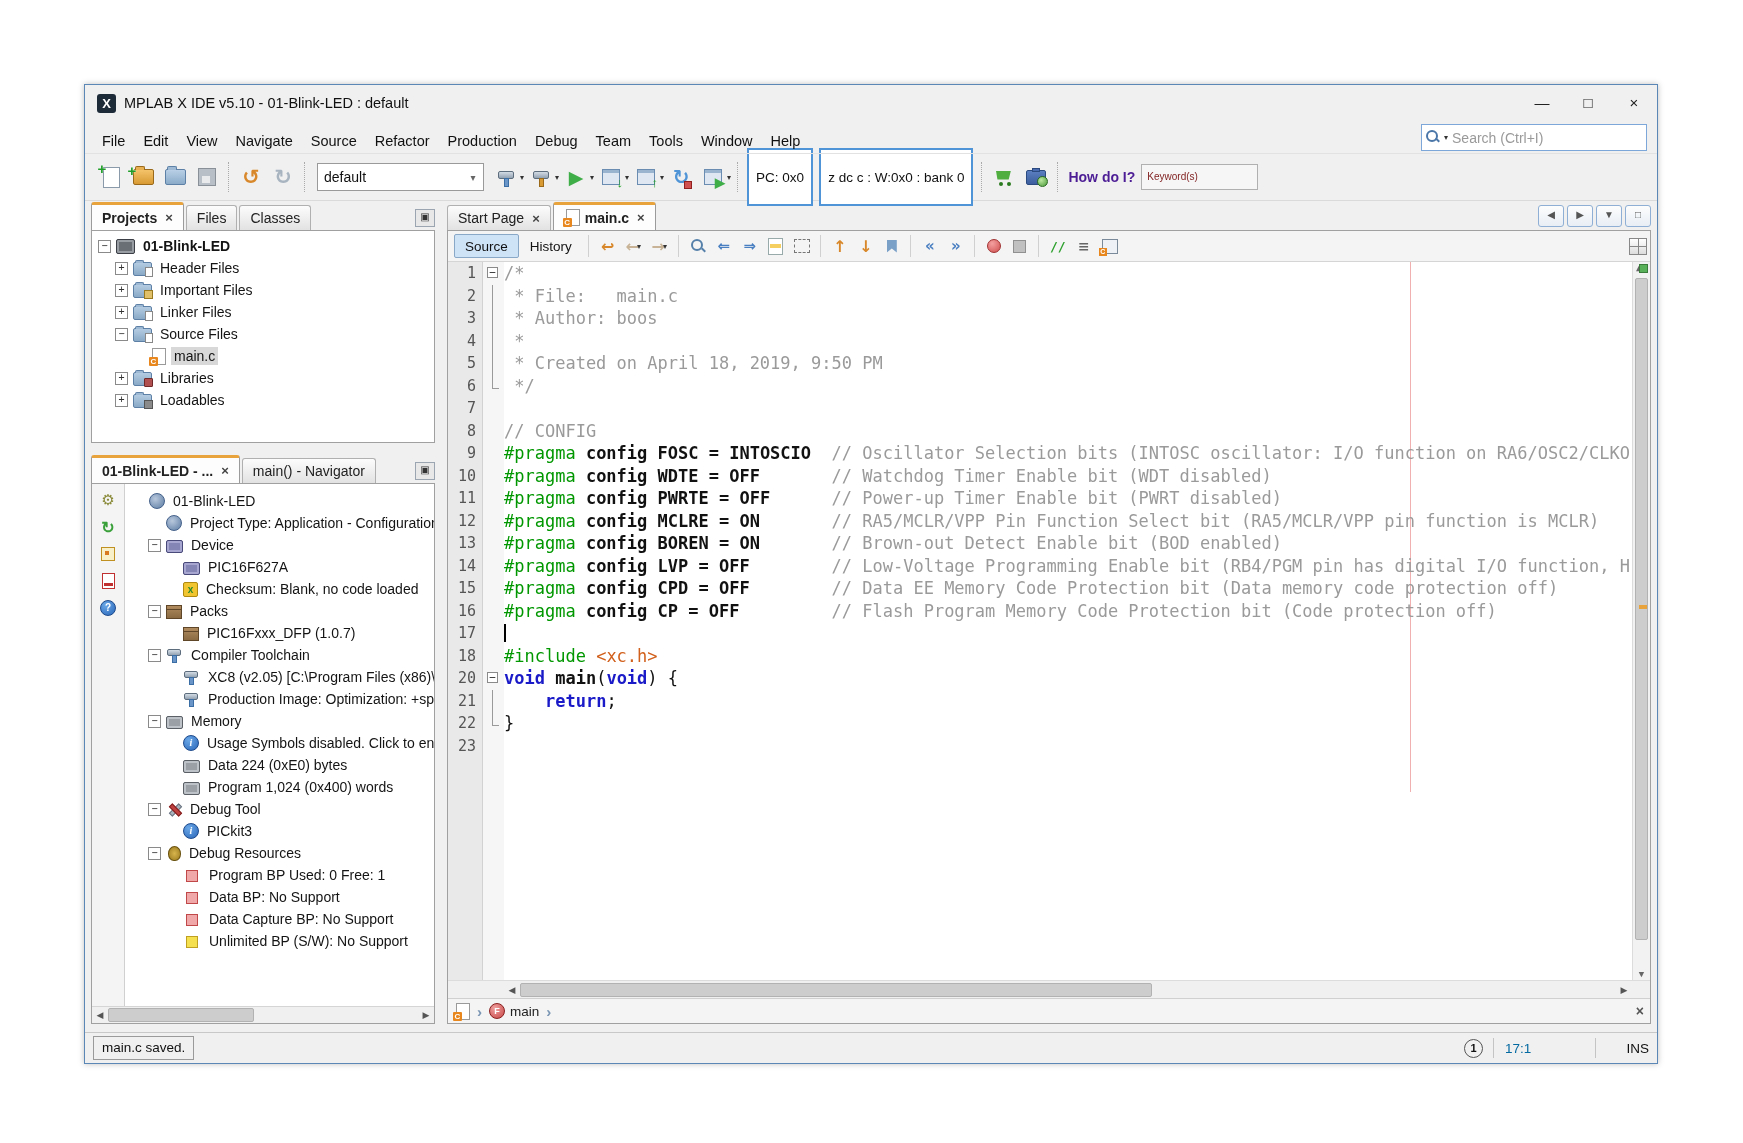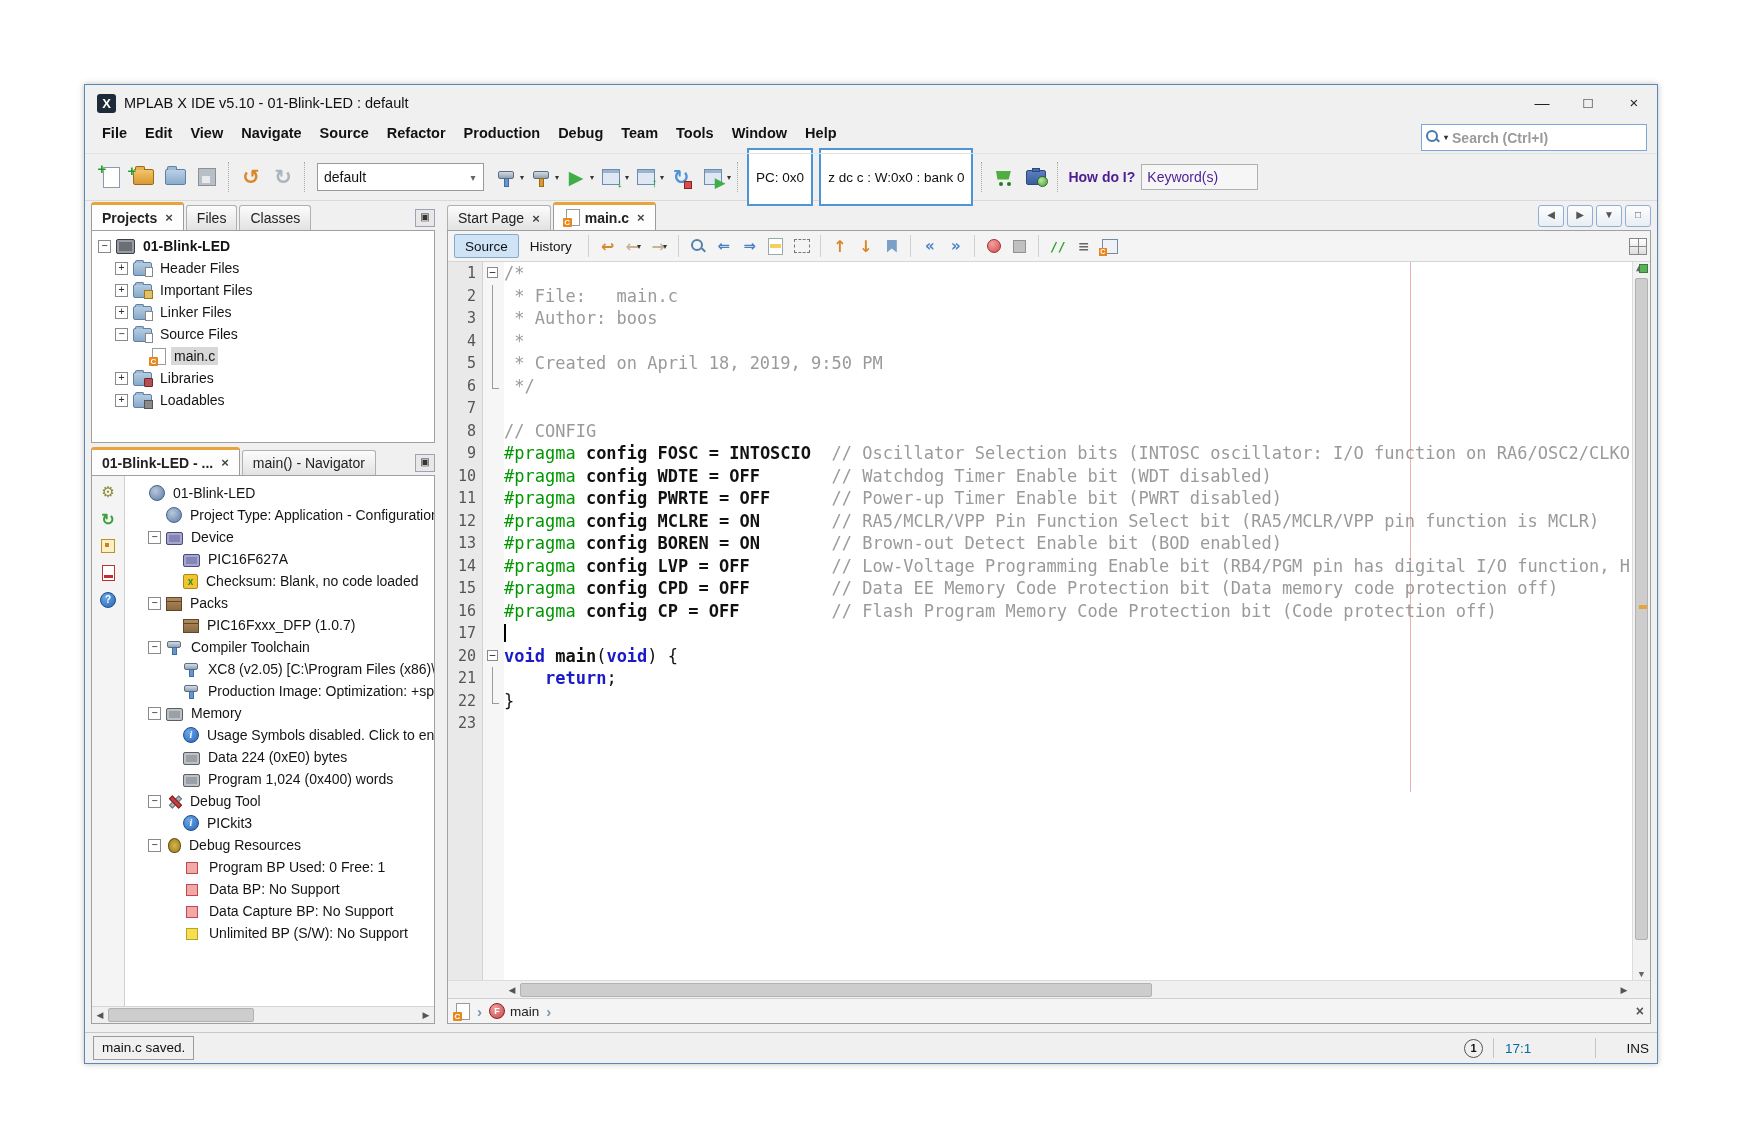--- a/index.html
+++ b/index.html
@@ -5,39 +5,39 @@
   html,body{margin:0;padding:0;background:#fff;}
   .canvas{position:relative;width:1743px;height:1143px;background:#fff;font-family:"Liberation Sans",sans-serif;overflow:hidden;}
   .win{position:absolute;left:84px;top:84px;width:1572px;height:978px;background:#f0f0f0;border:1px solid #5b87b7;display:flex;flex-direction:column;box-shadow:0 0 6px rgba(0,0,0,.25);}
   
   .titlebar{height:36px;display:flex;align-items:center;flex:none;}
   .app-icon{width:19px;height:19px;margin:0 8px 0 12px;background:#1d2a38;border-radius:3px;color:#fff;font:bold 13px/19px "Liberation Sans";text-align:center;flex:none;}
   .title-text{font-size:14.5px;color:#111;}
   .win-controls{margin-left:auto;display:flex;height:100%;}
   .wc{width:46px;height:100%;text-align:center;line-height:36px;font-size:15px;color:#222;}
   
-  .menurow{height:32px;display:flex;align-items:flex-start;padding-left:8px;flex:none;position:relative;border-bottom:1px solid #e2e2e2;font-weight:bold;}
+  .menurow{height:32px;display:flex;align-items:flex-end;padding-left:8px;flex:none;position:relative;border-bottom:1px solid #e2e2e2;}
   .menu-item{padding:4px 9px;font-size:14.5px;color:#111;}
   .searchbox{position:absolute;right:10px;top:3px;width:224px;height:25px;background:#fff;border:1px solid #7da7d8;display:flex;align-items:center;}
   .mag{position:relative;width:22px;height:100%;flex:none;}
   .mag::before{content:'';position:absolute;left:4px;top:5px;width:8px;height:8px;border:2px solid #4a76a8;border-radius:50%;}
   .mag::after{content:'';position:absolute;left:13px;top:14px;width:5px;height:2px;background:#4a76a8;transform:rotate(45deg);}
   .mag-caret{font-size:8px;color:#333;margin-right:4px;}
   .search-ph{color:#9a9a9a;font-size:14px;}
   
   .toolbar{height:46px;display:flex;align-items:center;padding-left:10px;flex:none;border-bottom:1px solid #dadada;}
   .tbtn{width:32px;height:34px;display:flex;align-items:center;justify-content:center;position:relative;flex:none;}
   .tsep{width:1px;height:30px;border-left:1px dotted #aaa;margin:0 5px;flex:none;}
   .caret-d{font-size:8px;color:#333;margin:0 1px 0 -2px;align-self:center;}
   .combobox{width:165px;height:26px;background:#fff;border:1px solid #9a9a9a;display:flex;align-items:center;margin:0 6px;flex:none;}
   .combobox .val{flex:1;padding-left:6px;font-size:14px;color:#111;}
   .combobox .dd{width:20px;text-align:center;color:#666;font-size:10px;}
   .regbox{height:30px;background:#fff;border:2px solid #4f94d6;display:flex;align-items:center;padding:12px 7px;font-size:13.5px;color:#111;margin:0 3px;flex:none;white-space:nowrap;}
   .howdoi{font-size:14px;font-weight:bold;color:#4c1d95;margin:0 6px 0 4px;white-space:nowrap;}
-  .kwinput{width:110px;height:24px;border:1px solid #b0b0b0;background:#f6f6f6;color:#4c1d95;font-size:14px;line-height:24px;padding-left:5px;}
+  .kwinput{width:110px;height:24px;border:1px solid #b0b0b0;background:#f6f6f6;color:#7f1d1d;font-size:10px;line-height:24px;padding-left:5px;}
   
   .i-page{position:relative;width:15px;height:19px;background:#fff;border:1px solid #8a9aaa;}
   .plus::after{content:'+';position:absolute;left:-6px;top:-7px;color:#1f9d28;font:bold 15px/15px "Liberation Sans";text-shadow:0 0 1px #fff;}
   .i-folder{position:relative;width:19px;height:14px;background:linear-gradient(#f4c36a,#d89a33);border:1px solid #9a6a1a;border-radius:2px;}
   .i-folder::before{content:'';position:absolute;top:-4px;left:1px;width:8px;height:3px;background:#e8b050;border:1px solid #9a6a1a;border-bottom:none;border-radius:2px 2px 0 0;}
   .i-folder.blue{background:linear-gradient(#b9d0e6,#8aabc9);border-color:#5d80a6;}
   .i-folder.blue::before{background:#9db9d4;border-color:#5d80a6;}
   .i-disk{position:relative;width:16px;height:16px;background:#b9bfc6;border:1px solid #8a9098;}
   .i-disk::after{content:'';position:absolute;left:3px;top:7px;width:8px;height:7px;background:#e8eaec;}
   .glyph{font-family:"DejaVu Sans",sans-serif;}
@@ -54,21 +54,21 @@
   .i-reset{color:#4f94d6;font-size:20px;font-weight:bold;position:relative;}
   .i-reset::after{content:'';position:absolute;right:-3px;bottom:0;width:6px;height:6px;background:#d05050;border:1px solid #902020;}
   .i-cart{position:relative;width:19px;height:15px;}
   .i-cart::before{content:'';position:absolute;left:1px;top:1px;width:15px;height:9px;background:#4fae3f;clip-path:polygon(0 0,100% 0,85% 100%,10% 100%);}
   .i-cart::after{content:'';position:absolute;left:4px;bottom:-1px;width:4px;height:4px;background:#2a7a20;border-radius:50%;box-shadow:8px 0 0 #2a7a20;}
   .i-case{position:relative;width:18px;height:13px;background:linear-gradient(#5a7ec0,#3c5e9e);border:1px solid #2a4a80;border-radius:2px;}
   .i-case::before{content:'';position:absolute;top:-3px;left:5px;width:6px;height:2px;border:1px solid #2a4a80;background:#4a6ab0;}
   .i-case::after{content:'';position:absolute;right:-3px;bottom:-3px;width:9px;height:9px;border-radius:50%;background:radial-gradient(circle at 35% 35%,#bce8a0,#4a9a3a);border:1px solid #2a6a20;}
   
   .main{flex:1;display:flex;padding:2px 6px 8px 6px;min-height:0;}
-  .leftcol{width:344px;flex:none;display:flex;flex-direction:column;min-height:0;}
+  .leftcol{width:344px;flex:none;display:flex;flex-direction:column;min-height:0;gap:8px;}
   
   .tabrow{height:27px;display:flex;align-items:flex-end;position:relative;flex:none;}
   .tab{height:24px;display:flex;align-items:center;padding:0 10px;background:linear-gradient(#fcfcfc,#e2e2e2);border:1px solid #b0b0b0;border-bottom:none;border-radius:3px 3px 0 0;margin-right:2px;font-size:14px;color:#222;position:relative;}
   .tab.active{background:#fdfdfd;border-color:#9b9b9b;border-top:3px solid #e8a33d;font-weight:bold;height:25px;}
   .tab-close{margin-left:8px;color:#444;font-size:13px;font-weight:bold;}
   .minbtn{margin-left:auto;width:18px;height:16px;border:1px solid #9aa5b1;background:#e8e8e8;color:#333;font-size:10px;line-height:14px;text-align:center;margin-bottom:3px;flex:none;}
   .panelbody{flex:1;background:#fff;border:1px solid #a0a0a0;min-height:0;position:relative;overflow:hidden;}
   .projects{height:240px;display:flex;flex-direction:column;flex:none;}
   .navigator{flex:1;margin-top:5px;display:flex;flex-direction:column;min-height:0;}
   .nav-body{display:flex;flex-direction:row;}
@@ -607,20 +607,21 @@
               <div class="crow"><span class="cnum">8</span><span class="cfold"></span><span class="ctext"><span class="sg-com">// CONFIG</span></span></div>
               <div class="crow"><span class="cnum">9</span><span class="cfold"></span><span class="ctext"><span class="sg-dir">#pragma</span><span class="sg-b"> config FOSC = INTOSCIO</span><span class="sg-pl">  </span><span class="sg-com">// Oscillator Selection bits (INTOSC oscillator: I/O function on RA6/OSC2/CLKO</span></span></div>
               <div class="crow"><span class="cnum">10</span><span class="cfold"></span><span class="ctext"><span class="sg-dir">#pragma</span><span class="sg-b"> config WDTE = OFF</span><span class="sg-pl">       </span><span class="sg-com">// Watchdog Timer Enable bit (WDT disabled)</span></span></div>
               <div class="crow"><span class="cnum">11</span><span class="cfold"></span><span class="ctext"><span class="sg-dir">#pragma</span><span class="sg-b"> config PWRTE = OFF</span><span class="sg-pl">      </span><span class="sg-com">// Power-up Timer Enable bit (PWRT disabled)</span></span></div>
               <div class="crow"><span class="cnum">12</span><span class="cfold"></span><span class="ctext"><span class="sg-dir">#pragma</span><span class="sg-b"> config MCLRE = ON</span><span class="sg-pl">       </span><span class="sg-com">// RA5/MCLR/VPP Pin Function Select bit (RA5/MCLR/VPP pin function is MCLR)</span></span></div>
               <div class="crow"><span class="cnum">13</span><span class="cfold"></span><span class="ctext"><span class="sg-dir">#pragma</span><span class="sg-b"> config BOREN = ON</span><span class="sg-pl">       </span><span class="sg-com">// Brown-out Detect Enable bit (BOD enabled)</span></span></div>
               <div class="crow"><span class="cnum">14</span><span class="cfold"></span><span class="ctext"><span class="sg-dir">#pragma</span><span class="sg-b"> config LVP = OFF</span><span class="sg-pl">        </span><span class="sg-com">// Low-Voltage Programming Enable bit (RB4/PGM pin has digital I/O function, H</span></span></div>
               <div class="crow"><span class="cnum">15</span><span class="cfold"></span><span class="ctext"><span class="sg-dir">#pragma</span><span class="sg-b"> config CPD = OFF</span><span class="sg-pl">        </span><span class="sg-com">// Data EE Memory Code Protection bit (Data memory code protection off)</span></span></div>
               <div class="crow"><span class="cnum">16</span><span class="cfold"></span><span class="ctext"><span class="sg-dir">#pragma</span><span class="sg-b"> config CP = OFF</span><span class="sg-pl">         </span><span class="sg-com">// Flash Program Memory Code Protection bit (Code protection off)</span></span></div>
               <div class="crow"><span class="cnum">17</span><span class="cfold"></span><span class="ctext"><span class="caret-bar"></span></span></div>
+              <div class="crow"><span class="cnum">18</span><span class="cfold"></span><span class="ctext"><span class="sg-dir">#include</span><span class="sg-pl"> </span><span class="sg-str">&lt;xc.h&gt;</span></span></div>
               <div class="crow"><span class="cnum">20</span><span class="cfold f-start"></span><span class="ctext"><span class="sg-kw">void</span><span class="sg-b"> main</span><span class="sg-pl">(</span><span class="sg-kw">void</span><span class="sg-pl">) {</span></span></div>
               <div class="crow"><span class="cnum">21</span><span class="cfold f-mid"></span><span class="ctext"><span class="sg-pl">    </span><span class="sg-kw">return</span><span class="sg-pl">;</span></span></div>
               <div class="crow"><span class="cnum">22</span><span class="cfold f-end"></span><span class="ctext"><span class="sg-pl">}</span></span></div>
               <div class="crow"><span class="cnum">23</span><span class="cfold"></span><span class="ctext"></span></div>
               <div class="vscroll">
               <div class="vs-up">▲</div>
               <div class="ok-stripe"></div>
               <div class="vs-thumb"></div>
               <div class="caret-stripe"></div>
               <div class="vs-down">▼</div>

